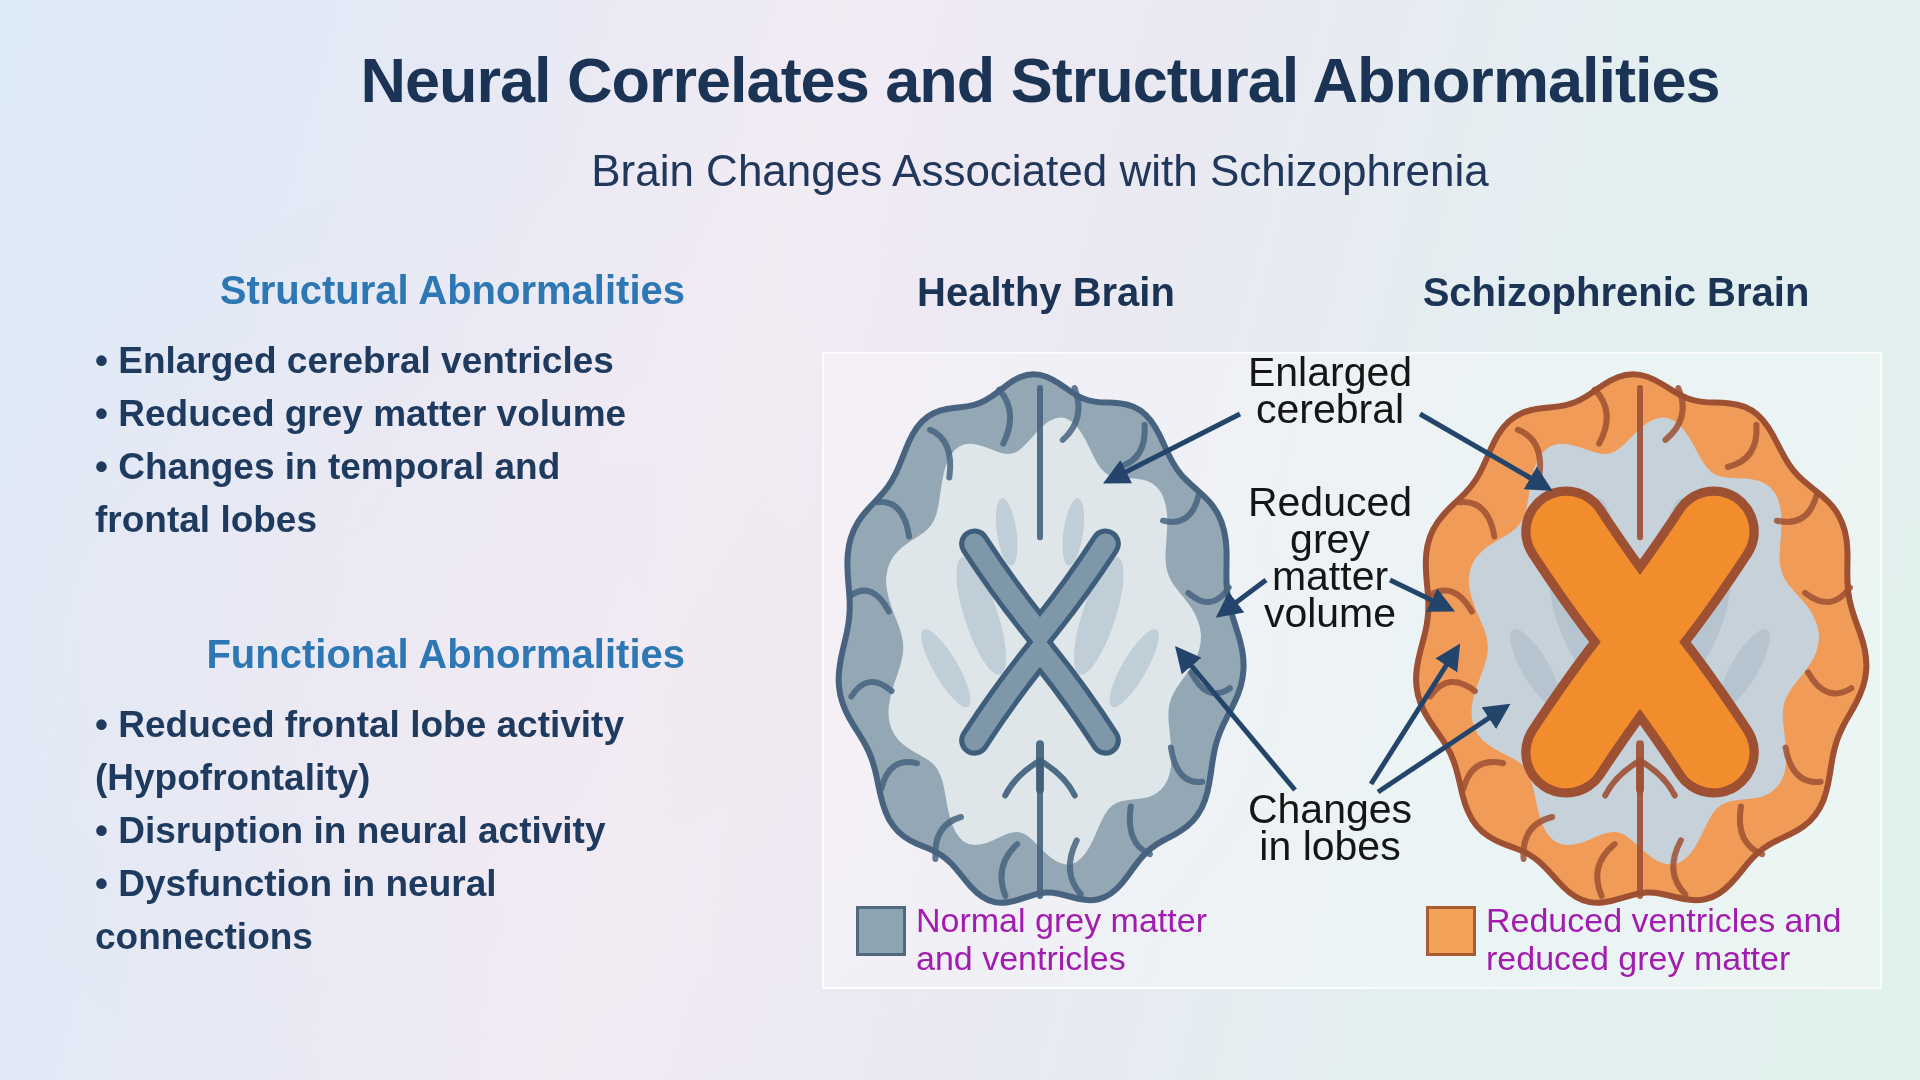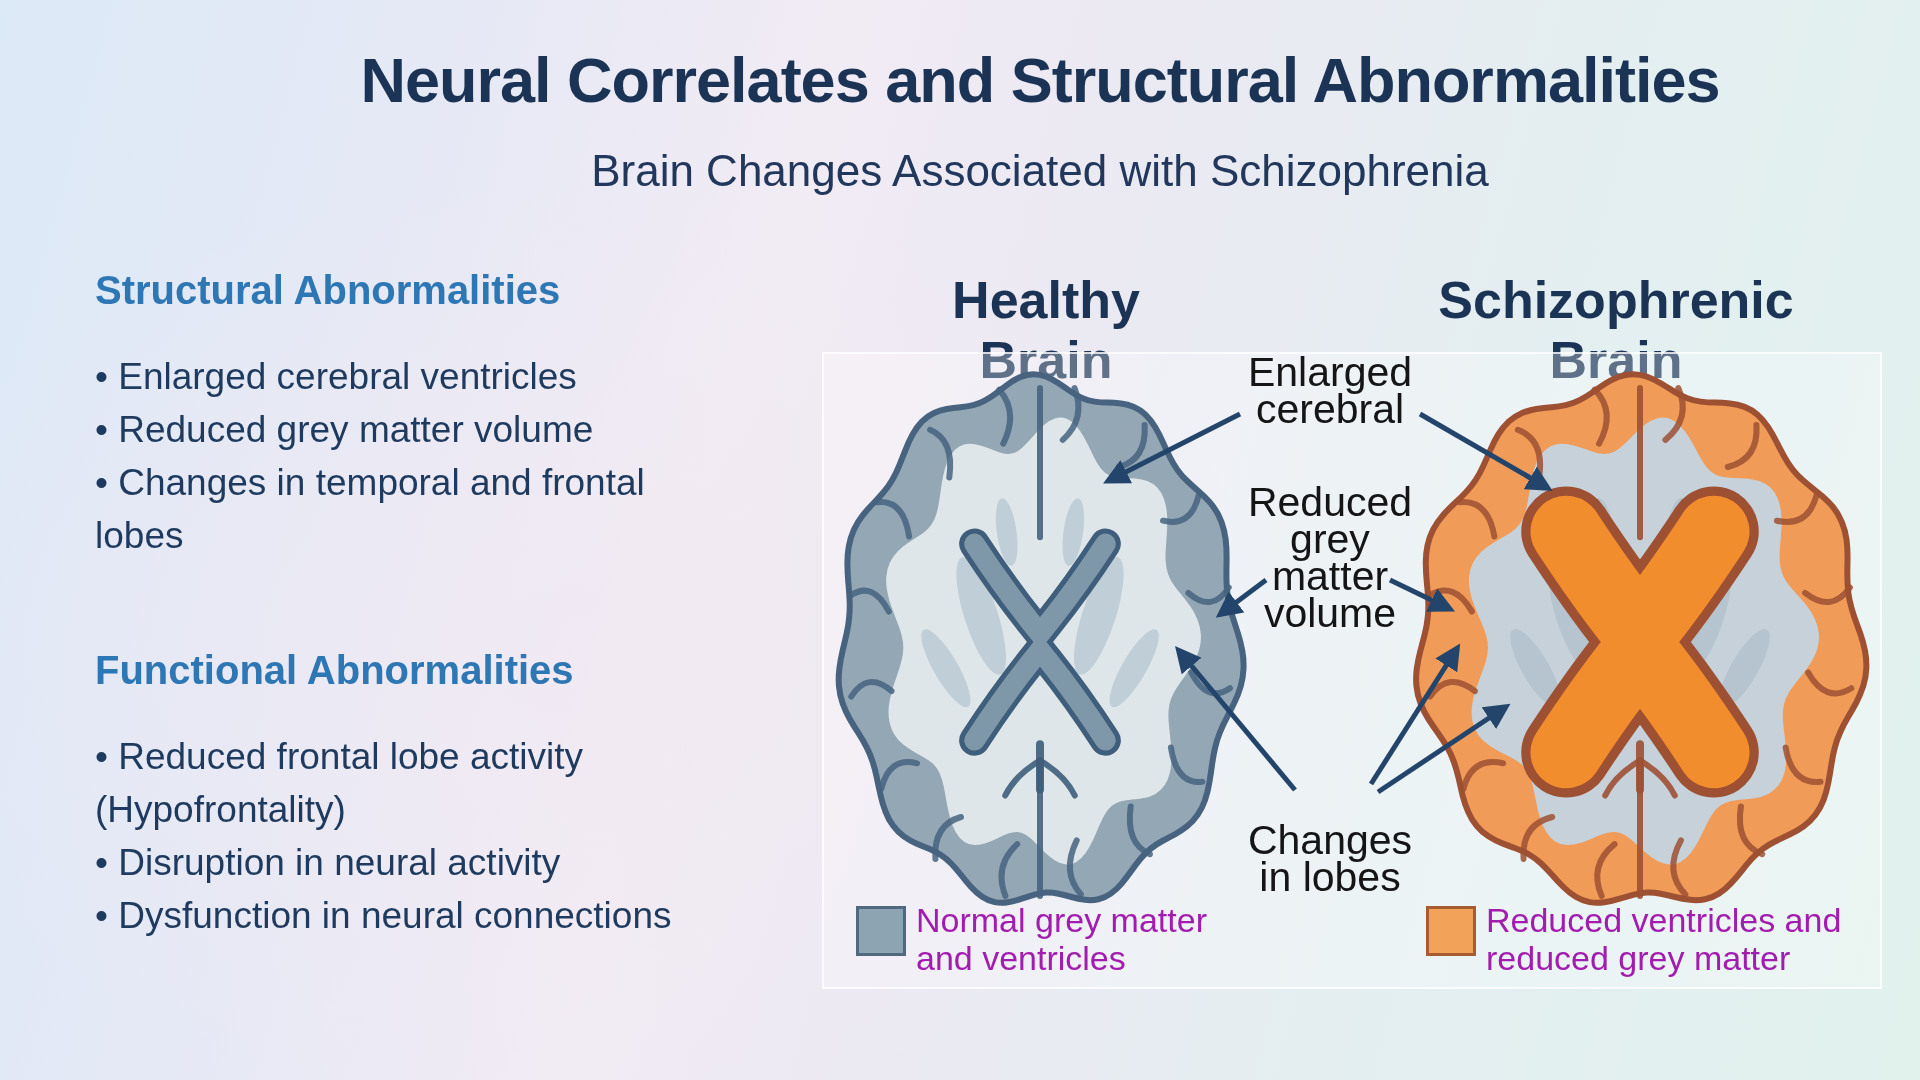--- a/index.html
+++ b/index.html
@@ -15,38 +15,38 @@
   .title{
     left:80px;top:44px;width:1920px;text-align:center;
     font-size:63px;font-weight:700;color:#1b3456;letter-spacing:-1px;
   }
   .subtitle{
     left:80px;top:146px;width:1920px;text-align:center;
     font-size:44px;font-weight:400;color:#21375c;
   }
   
   .left-col{left:95px;top:266px;width:590px;color:#1e3a5e;}
-  .section-heading{font-size:40px;font-weight:700;color:#2e77b5;line-height:48px;}
-  .bullets{margin-top:36px;font-size:37px;line-height:53px;font-weight:400;}
+  .section-heading{font-size:40px;font-weight:700;color:#2e77b5;line-height:48px;text-align:right;}
+  .bullets{margin-top:20px;font-size:37px;line-height:53px;font-weight:700;}
   .bullet-line{white-space:normal;}
   .section-2{margin-top:84px;}
   
   .fig-panel{
     left:822px;top:352px;width:1056px;height:633px;
     background:rgba(255,255,255,.30);
     border:2px solid rgba(255,255,255,.75);
   }
-  .brain-col-title{top:270px;font-size:52px;font-weight:700;color:#1b3456;text-align:center;}
+  .brain-col-title{top:270px;font-size:40px;font-weight:700;color:#1b3456;text-align:center;}
   .brain-col-title.healthy{left:896px;width:300px;}
   .brain-col-title.schizo{left:1416px;width:400px;}
   
   .anno{font-size:41px;line-height:37px;color:#151515;text-align:center;font-weight:400;}
   .anno-enlarged{left:1178px;top:354px;width:304px;}
   .anno-reduced{left:1228px;top:484px;width:204px;}
-  .anno-changes{left:1228px;top:822px;width:204px;}
+  .anno-changes{left:1228px;top:791px;width:204px;}
   
   .legend-swatch{width:44px;height:44px;border-style:solid;border-width:3px;}
   .legend-label{font-size:34px;line-height:38px;color:#a21caf;}
   #legend-1-swatch{left:856px;top:906px;}
   #legend-1-label{left:916px;top:901px;width:300px;}
   #legend-2-swatch{left:1426px;top:906px;}
   #legend-2-label{left:1486px;top:901px;width:400px;}
   svg{display:block;}
   #arrow-overlay{left:0;top:0;pointer-events:none;}
 </style>

